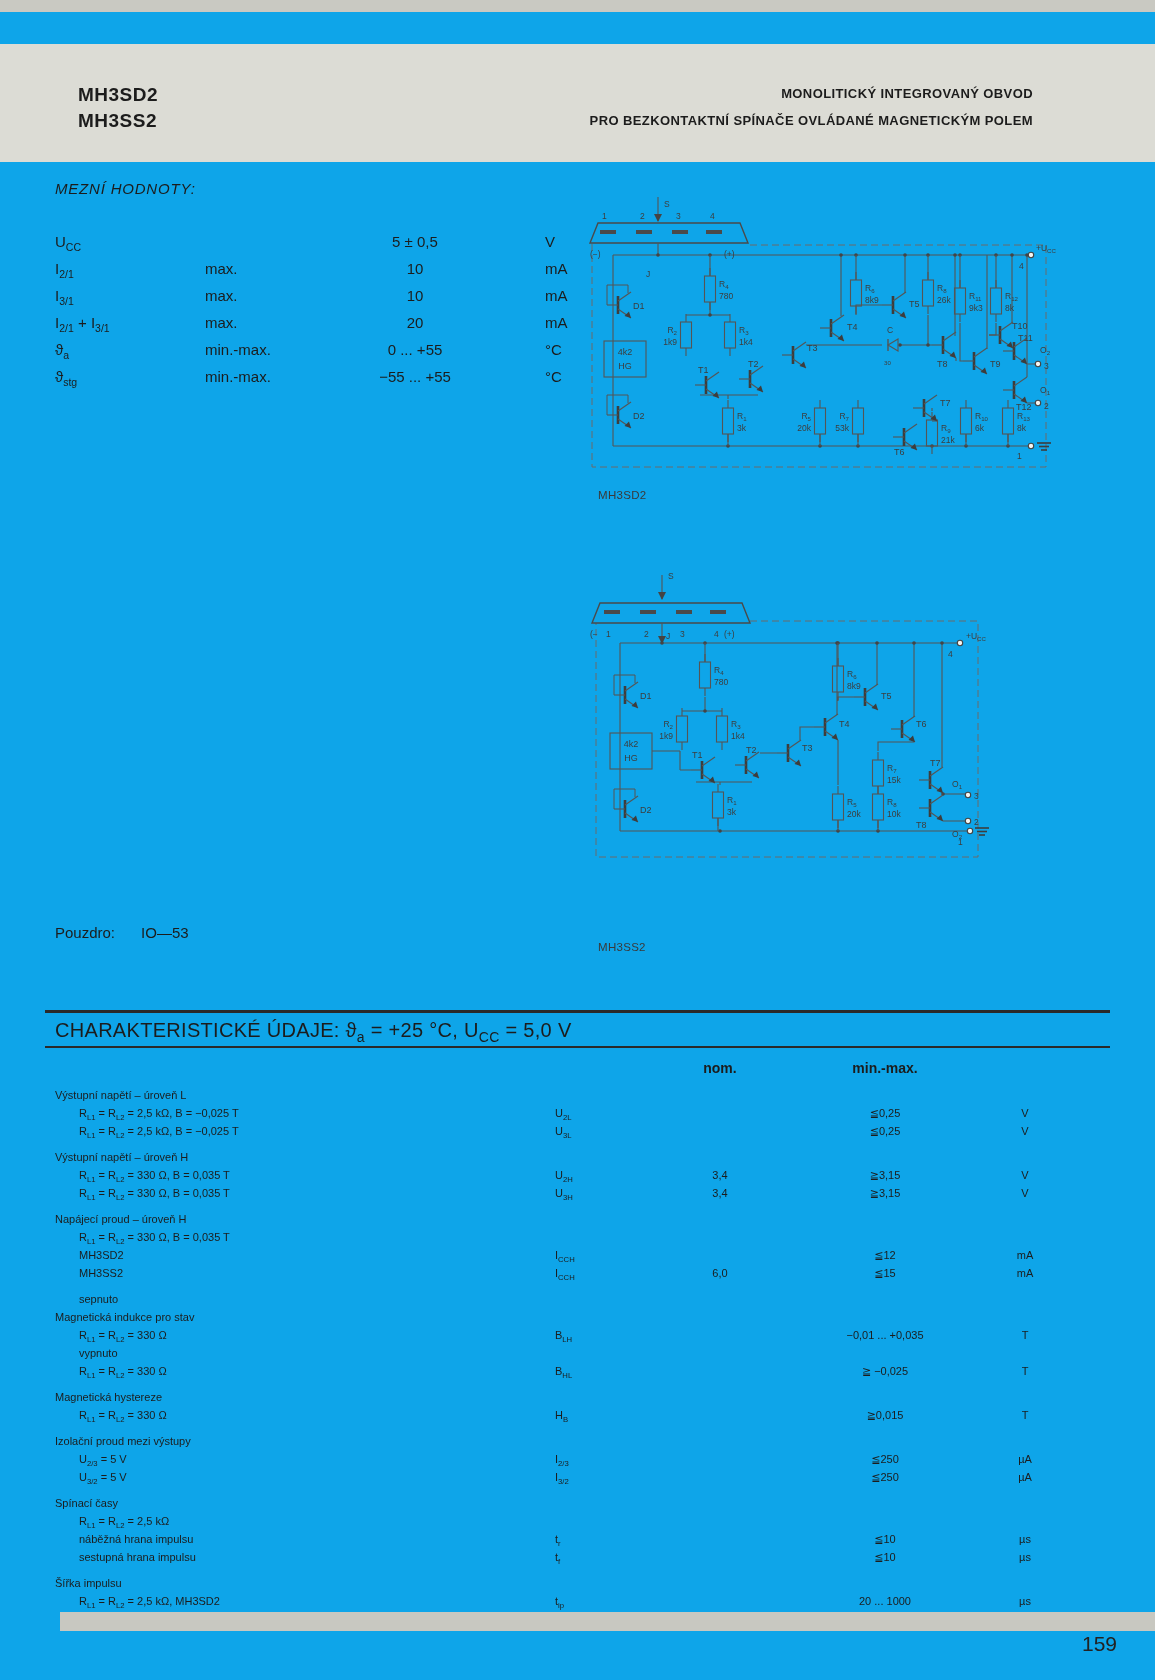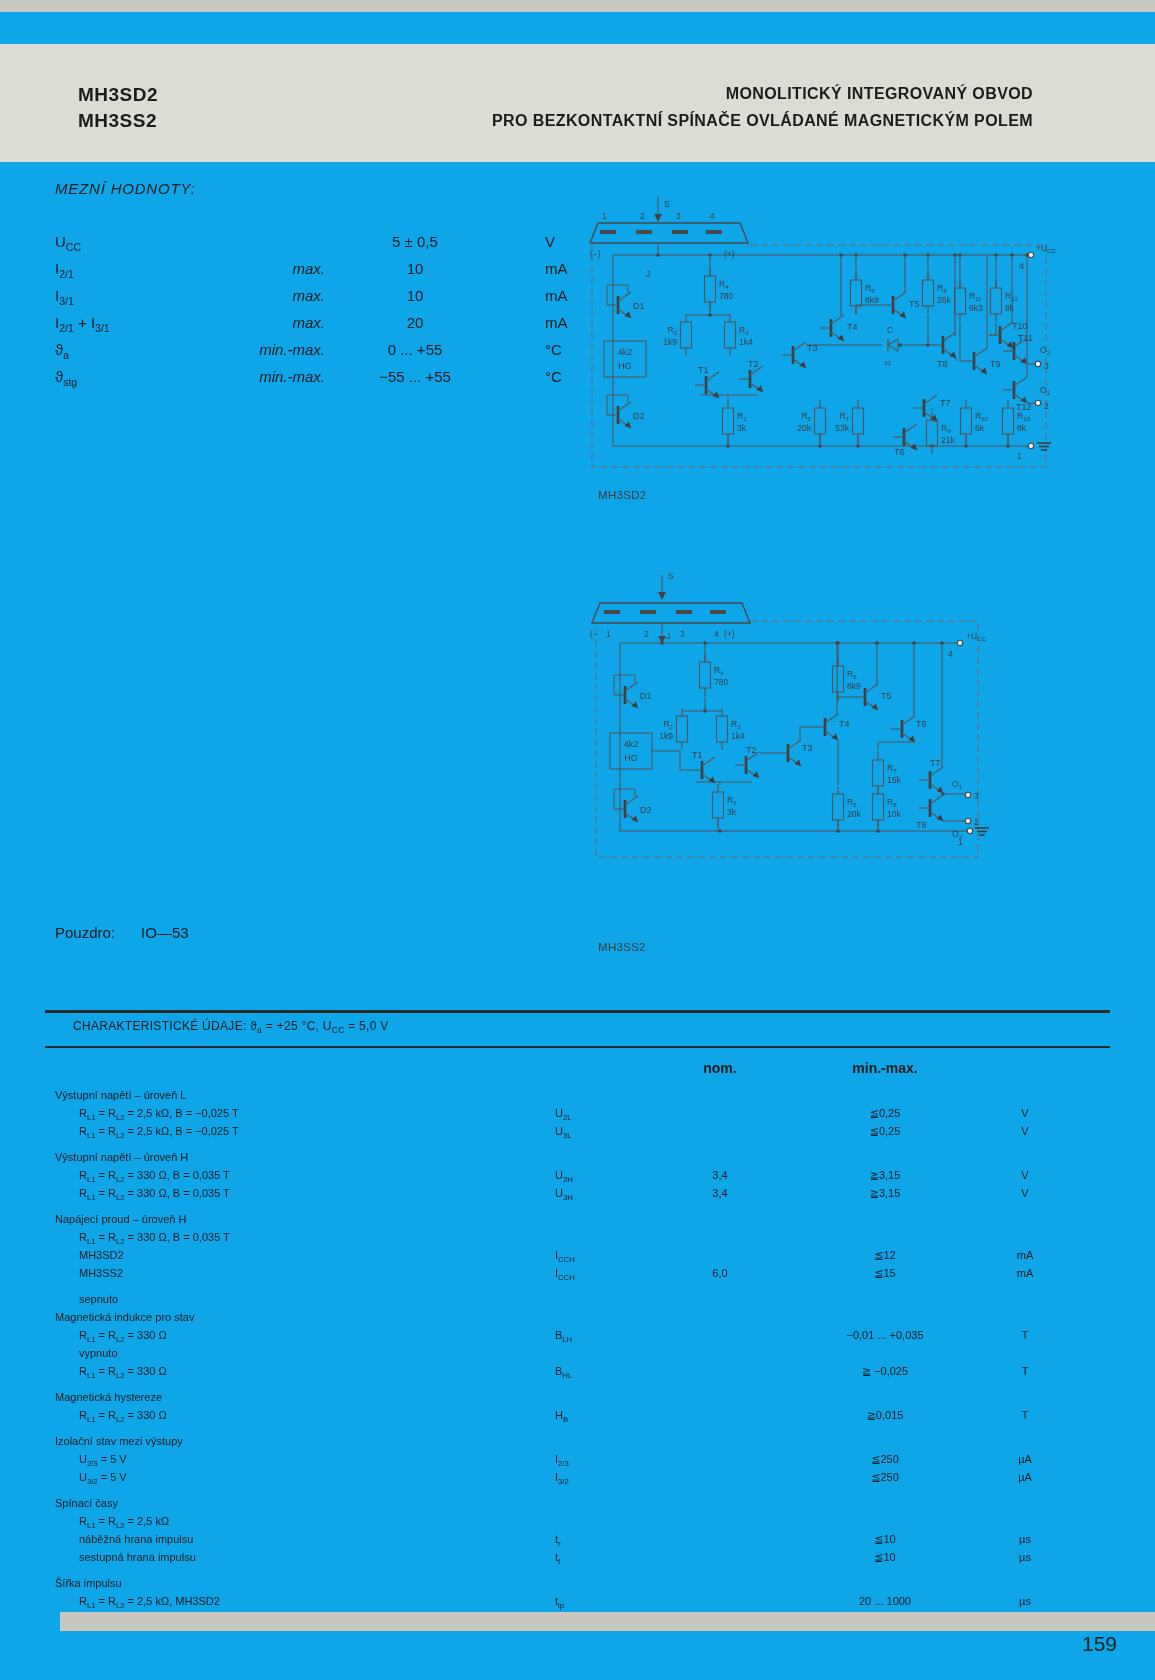--- a/index.html
+++ b/index.html
@@ -2,40 +2,40 @@
 <html><head>
 <meta charset="utf-8">
 <style>
   html,body{margin:0;padding:0;}
   #page{position:relative;width:1155px;height:1680px;background:#0ea5e9;
         font-family:"Liberation Sans","DejaVu Sans",sans-serif;color:#1c1c1c;overflow:hidden;}
   .band-top{position:absolute;left:0;top:0;width:1155px;height:12px;background:#c9c9c2;}
   .band-head{position:absolute;left:0;top:44px;width:1155px;height:118px;background:#dcdcd5;}
   .band-bottom{position:absolute;left:60px;top:1612px;width:1095px;height:19px;background:#c8c8c1;}
   .models{position:absolute;left:78px;top:82px;font-size:19px;font-weight:bold;line-height:26px;letter-spacing:.5px;}
-  .title{position:absolute;right:122px;top:80px;text-align:right;font-size:16px;font-weight:bold;line-height:27px;letter-spacing:.4px;}
+  .title{position:absolute;right:122px;top:80px;text-align:right;font-size:13px;font-weight:bold;line-height:27px;letter-spacing:.4px;}
   .limits-head{position:absolute;left:55px;top:180px;font-size:15px;letter-spacing:.8px;font-style:italic;}
   #limits-rows{position:absolute;left:55px;top:228px;font-size:15px;}
   .lrow{display:grid;grid-template-columns:150px 120px 180px 110px;line-height:27px;}
-  .lrow .c2{text-align:right;font-style:italic;}
+  .lrow .c2{text-align:left;}
   .lrow .c3{text-align:center;}
   .lrow .c4{padding-left:40px;}
   .pouzdro{position:absolute;left:55px;top:896px;font-size:15px;margin-top:28px;}
   .pouzdro span{margin-right:26px;}
   .caption{position:absolute;font-size:11.5px;color:#3a3a3a;letter-spacing:.3px;}
   svg{position:absolute;}
   svg text{font-family:"Liberation Sans","DejaVu Sans",sans-serif;fill:#3d3d3d;}
   .dash{fill:none;stroke:#6a6a6a;stroke-width:1;stroke-dasharray:7 4;}
   .pkg{fill:none;stroke:#4a4a4a;stroke-width:1.4;}
   .slot{fill:#4a4a4a;}
   .wire{fill:none;stroke:#555;stroke-width:1.1;}
   .dot{fill:#444;}
   .rule1{position:absolute;left:45px;top:1010px;width:1065px;height:3px;background:#2a2a2a;}
   .rule2{position:absolute;left:45px;top:1046px;width:1065px;height:2px;background:#2a2a2a;}
-  .char-title{position:absolute;left:73px;top:1019px;font-size:12px;letter-spacing:.3px;}
+  .char-title{position:absolute;left:55px;top:1019px;font-size:20px;letter-spacing:.3px;}
   .char-cols{position:absolute;left:55px;top:1060px;width:1010px;display:grid;grid-template-columns:470px 130px 130px 200px 80px;font-size:14px;font-weight:bold;}
   .char-cols .nom,{text-align:center}
   .char-cols .nom{text-align:center}
   .char-cols .mm{text-align:center}
   #char-groups{position:absolute;left:55px;top:1086px;width:1010px;font-size:11px;}
   .cgroup{margin-bottom:8px;}
   .crow{display:grid;grid-template-columns:470px 130px 130px 200px 80px;line-height:18px;}
   .crow .cond{padding-left:24px;}
   .crow .head{padding-left:0;}
   .crow .sym{padding-left:30px;}
@@ -714,21 +714,21 @@
         <div class="crow">
           <div class="cond">R<sub>L1</sub> = R<sub>L2</sub> = 330 Ω</div>
           <div class="sym">H<sub>B</sub></div>
           <div class="nom"></div>
           <div class="mm">≧0,015</div>
           <div class="unit">T</div>
         </div>
       </div>
       <div class="cgroup">
         <div class="crow">
-          <div class="head">Izolační stav mezi výstupy</div>
+          <div class="head">Izolační proud mezi výstupy</div>
         </div>
         <div class="crow">
           <div class="cond">U<sub>2/3</sub> = 5 V</div>
           <div class="sym">I<sub>2/3</sub></div>
           <div class="nom"></div>
           <div class="mm">≦250</div>
           <div class="unit">µA</div>
         </div>
         <div class="crow">
           <div class="cond">U<sub>3/2</sub> = 5 V</div>

